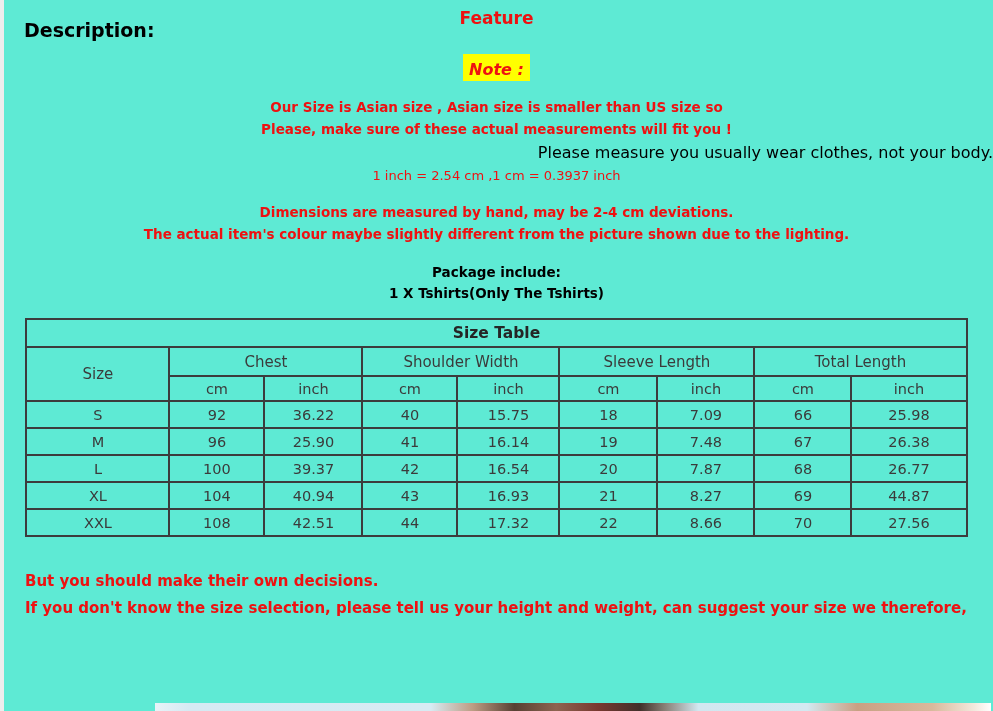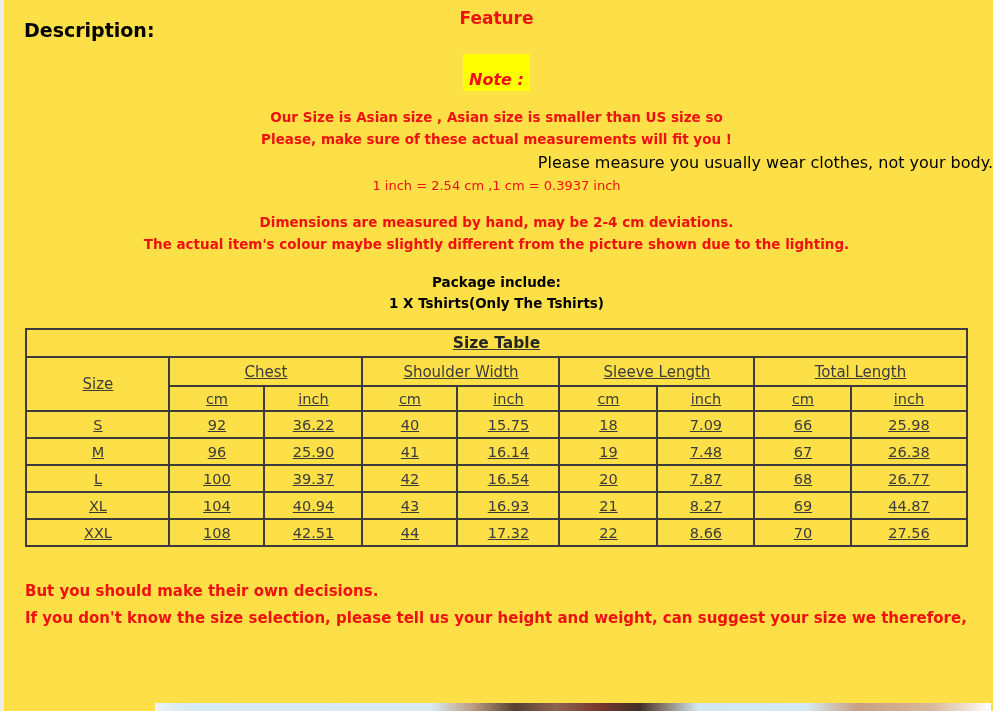--- a/index.html
+++ b/index.html
@@ -1,19 +1,19 @@
 <!DOCTYPE html>
 <html><head>
 <meta charset="utf-8">
 <style>
   html,body { margin:0; padding:0; background:#ffffff; }
   .page {
     position:relative;
     width:993px; height:711px;
-    background:#fde047;
+    background:#5eead4;
     overflow:hidden;
     font-family:"DejaVu Sans","Liberation Sans",sans-serif;
     box-sizing:border-box;
   }
   .edge-strip {
     position:absolute; left:0; top:0; width:4px; height:711px;
     background:#ededed;
   }
   .feature-title {
     padding-top:8px;
@@ -27,21 +27,21 @@
     color:#000000; font-weight:bold; font-size:19px;
   }
   .note-row { text-align:center; margin-top:26px; }
   .note-label {
     display:inline-block;
     background:#ffff00;
     color:#ee1111;
     font-style:italic;
     font-weight:bold;
     font-size:16px;
-    padding:16px 6px 2px 6px;
+    padding:6px 6px 2px 6px;
   }
   .red-bold-block {
     margin-top:16px;
     text-align:center;
     color:#ee1111;
     font-weight:bold;
     font-size:13.5px;
     line-height:21.5px;
   }
   .black-line {
@@ -62,21 +62,20 @@
   .fabric-line { font-size:16px; line-height:22px; }
   .info-line  { font-size:13.5px; line-height:21px; }
   .package-block { margin-top:17px; text-align:center; color:#000; font-weight:bold; }
 
   table.size-table {
     width:940px;
     margin:14px auto 0 auto;
     border-collapse:collapse;
     table-layout:fixed;
     color:#3b3b3b;
-    text-decoration:underline;
   }
   table.size-table td, table.size-table th {
     border:2px solid #3c3c3c;
     text-align:center;
     vertical-align:middle;
     padding:0;
     overflow:hidden;
     white-space:nowrap;
   }
   .t-title td { height:26px; font-weight:bold; font-size:15.5px; color:#252525; }

